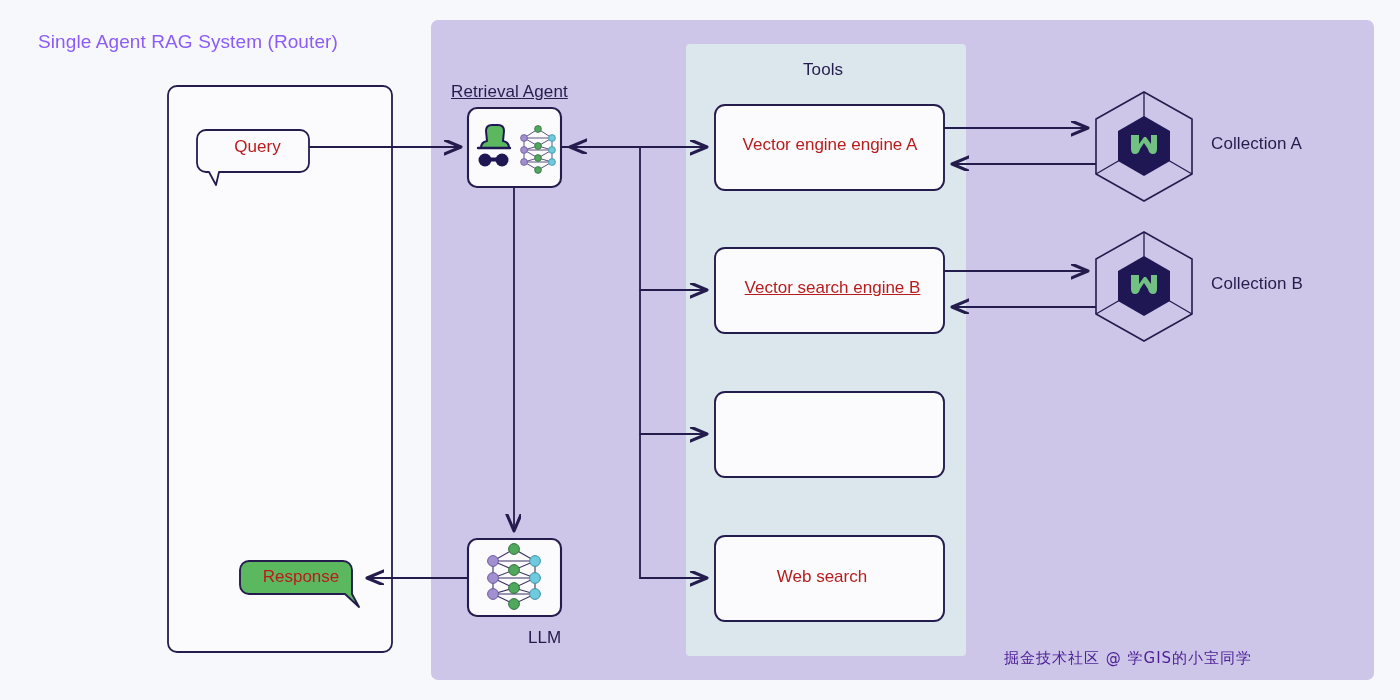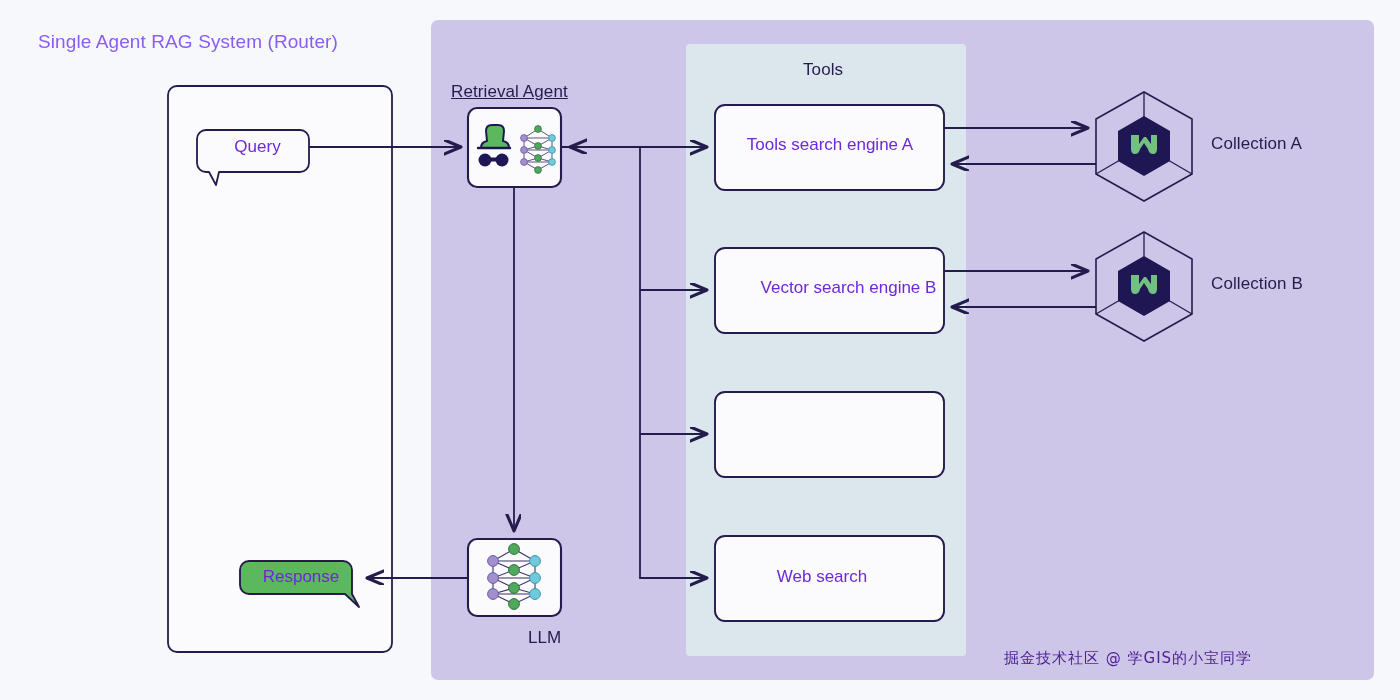--- a/index.html
+++ b/index.html
@@ -23,29 +23,29 @@
   }
   .title{font-size:19px;left:38px;top:31px;color:#8b5cf6;}
   .lbl-retrieval{left:451px;top:82px;text-decoration:underline;}
   .lbl-tools{left:803px;top:60px;}
   .lbl-collection-a{left:1211px;top:134px;}
   .lbl-collection-b{left:1211px;top:274px;}
   .lbl-llm{left:494px;top:628px;margin-left:34px;}
 
   .boxtext{
     position:absolute;
-    color:#6d28d9;
+    color:#b91c1c;
     font-size:17px;
     white-space:nowrap;
     text-align:center;
   }
   .query-text{left:205px;top:137px;width:105px;}
   .response-text{left:246px;top:567px;width:110px;}
   .tool-a-text{left:716px;top:135px;width:228px;}
-  .tool-b-text{left:732px;top:278px;width:233px;}
+  .tool-b-text{left:716px;top:278px;width:233px;text-decoration:underline;}
   .tool-c-text{left:716px;top:421px;width:228px;}
   .tool-d-text{left:716px;top:567px;width:212px;}
 
   .watermark{
     position:absolute;left:1004px;top:649px;
     font-size:15px;color:#4c1d95;
     font-family:"DejaVu Sans",sans-serif;
     white-space:nowrap;
     letter-spacing:1px;
   }
@@ -156,18 +156,18 @@
 
   <div class="lbl title">Single Agent RAG System (Router)</div>
   <div class="lbl lbl-retrieval">Retrieval Agent</div>
   <div class="lbl lbl-tools">Tools</div>
   <div class="lbl lbl-collection-a">Collection A</div>
   <div class="lbl lbl-collection-b">Collection B</div>
   <div class="lbl lbl-llm">LLM</div>
 
   <div class="boxtext query-text">Query</div>
   <div class="boxtext response-text">Response</div>
-  <div class="boxtext tool-a-text">Tools search engine A</div>
+  <div class="boxtext tool-a-text">Vector engine engine A</div>
   <div class="boxtext tool-b-text">Vector search engine B</div>
   <div class="boxtext tool-d-text">Web search</div>
 
   <div class="watermark">掘金技术社区 @ 学GIS的小宝同学</div>
 </div>
 
 </body></html>

